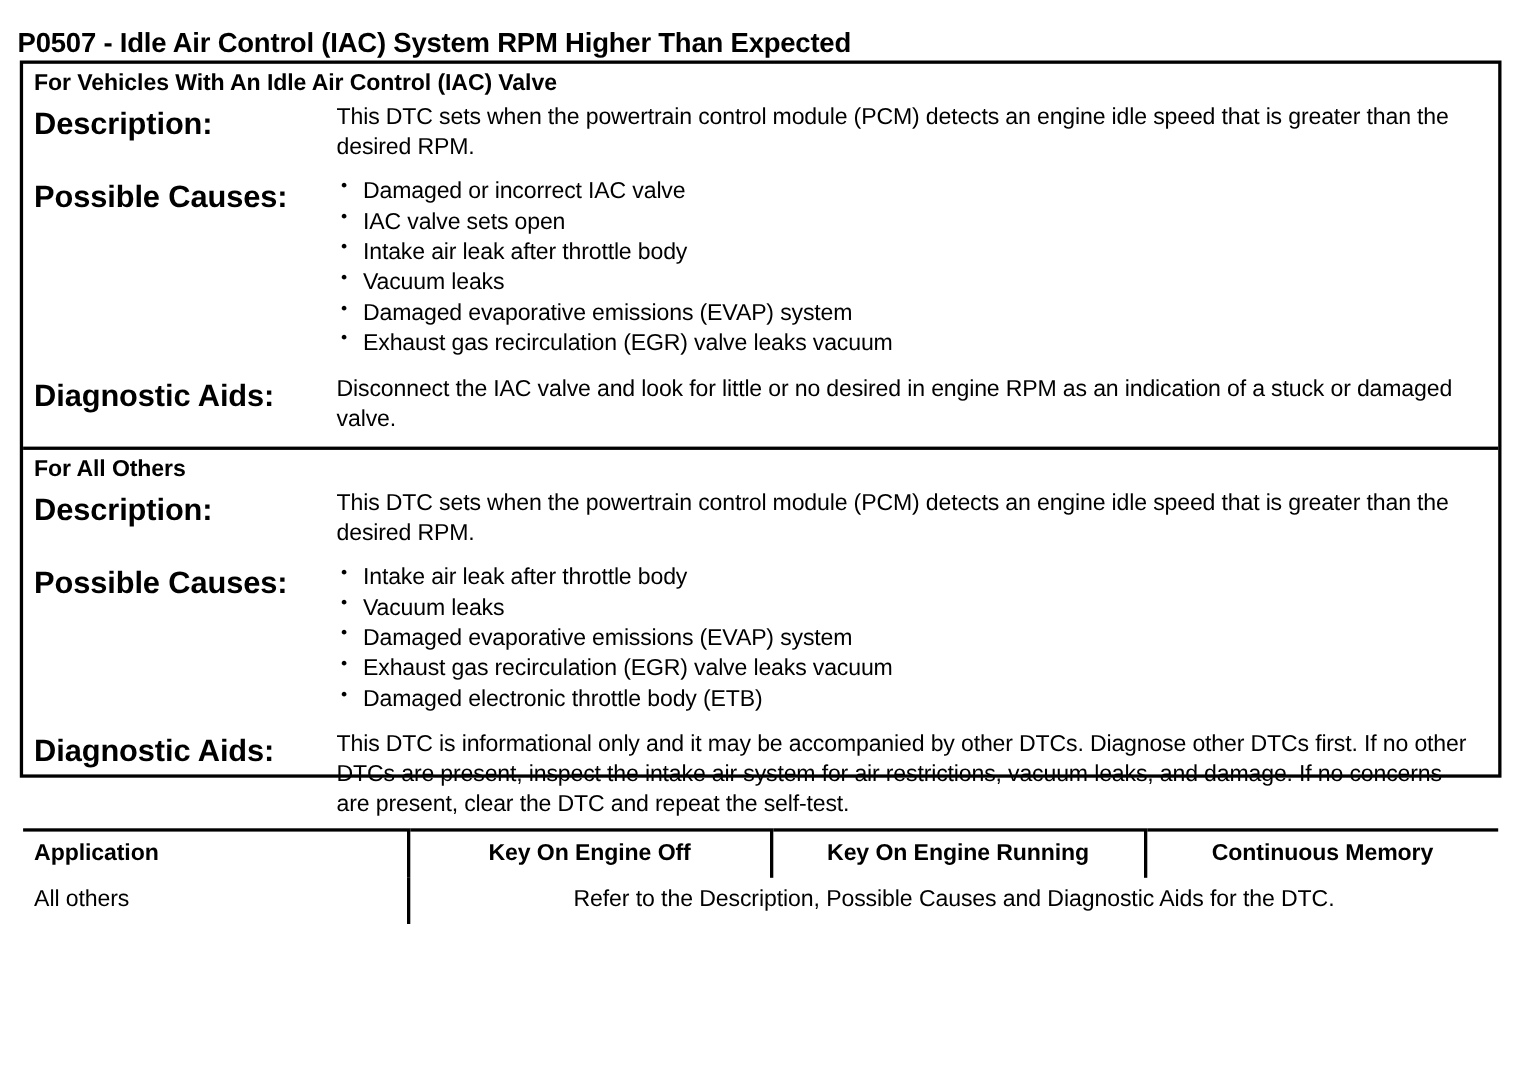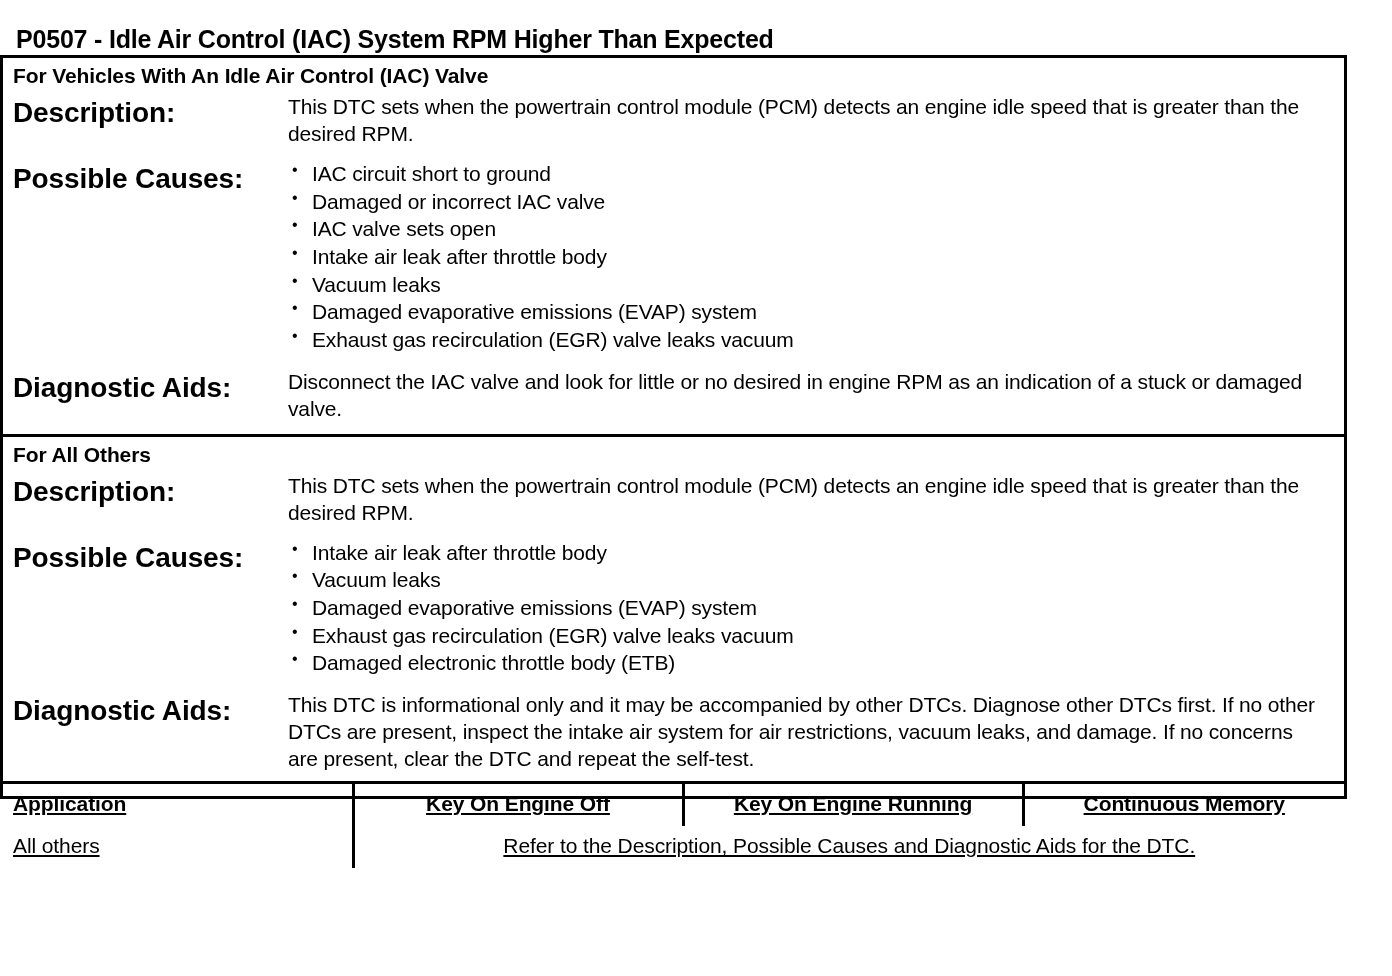--- a/index.html
+++ b/index.html
@@ -29,24 +29,24 @@
     font-size: 25px;
     font-weight: bold;
     letter-spacing: -0.2px;
     white-space: nowrap;
     line-height: 1.1;
   }
 
   
   .main-box {
     position: absolute;
-    left: 0;
+    left: 18px;
     top: 55px;
     width: 1347px;
-    height: 744px;
+    height: 652px;
     box-sizing: border-box;
     border: 3px solid #000;
   }
 
   .section {
     position: relative;
     box-sizing: border-box;
   }
   .section.second {
     border-top: 3px solid #000;
@@ -122,21 +122,20 @@
     line-height: 1.2;
     letter-spacing: -0.1px;
     height: 34px;
     vertical-align: middle;
   }
   .app-table tr > *:last-child {
     border-right: none;
   }
   .app-table tr:last-child > * {
     border-bottom: none;
-    text-decoration: underline;
   }
   .app-table th {
     font-weight: bold;
   }
   .app-table th.col-app {
     text-align: left;
     padding-left: 10px;
   }
   .app-table td.cell-app {
     text-align: left;
@@ -163,21 +162,20 @@
         <div class="row-label">Description:</div>
         <div class="row-value">This DTC sets when the powertrain control module (PCM) detects an engine idle speed that is greater than the desired RPM.</div>
       </div>
 
       <div class="gap-small"></div>
 
       <div class="row">
         <div class="row-label">Possible Causes:</div>
         <div class="row-value">
           <ul class="causes">
-            <li>IAC circuit short to ground</li>
             <li>Damaged or incorrect IAC valve</li>
             <li>IAC valve sets open</li>
             <li>Intake air leak after throttle body</li>
             <li>Vacuum leaks</li>
             <li>Damaged evaporative emissions (EVAP) system</li>
             <li>Exhaust gas recirculation (EGR) valve leaks vacuum</li>
           </ul>
         </div>
       </div>
 

